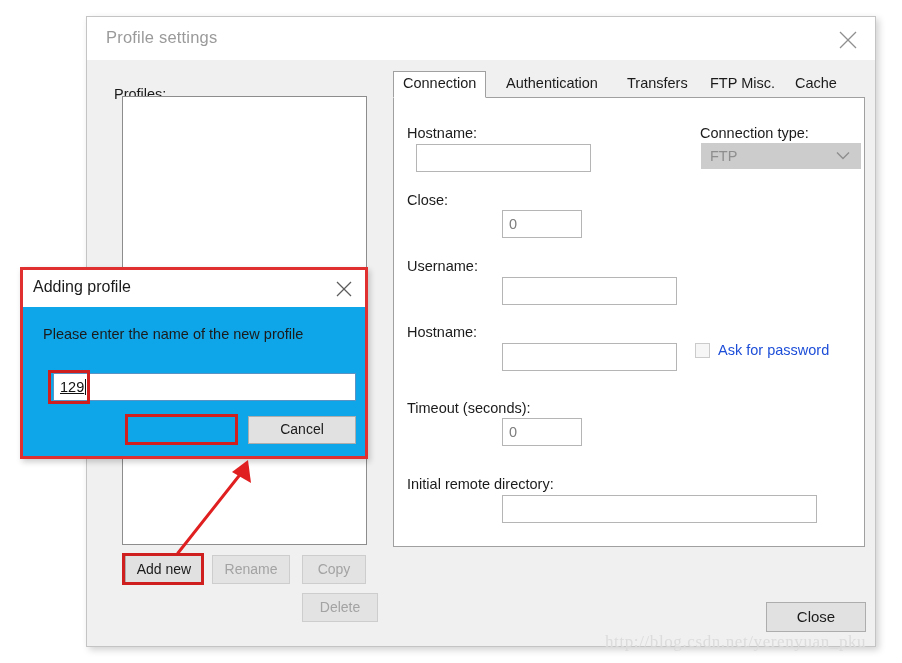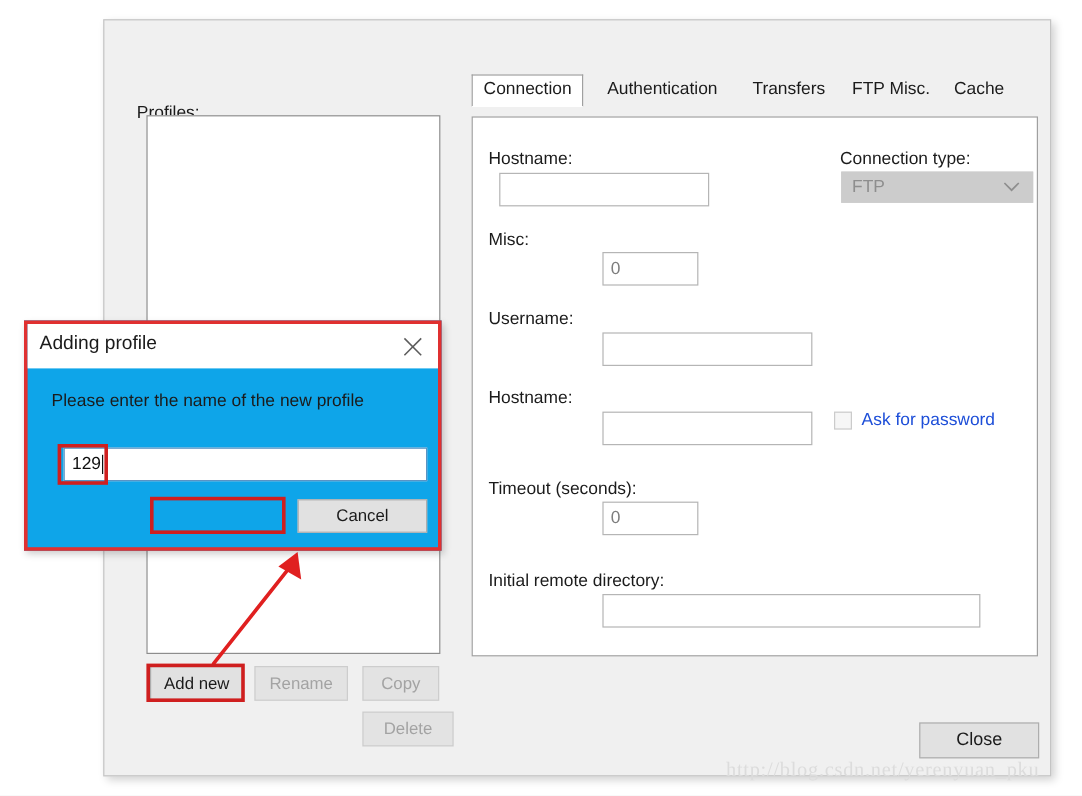--- a/index.html
+++ b/index.html
@@ -98,21 +98,21 @@
   }
   #btn-add-new { left: 38px;  top: 538px; width: 78px; height: 29px; }
   #btn-rename  { left: 125px; top: 538px; width: 78px; height: 29px; }
   #btn-copy    { left: 215px; top: 538px; width: 64px; height: 29px; }
   #btn-delete  { left: 215px; top: 576px; width: 76px; height: 29px; }
 
   
   #tabstrip {
     position: absolute;
     left: 306px;
-    top: 45px;
+    top: 54px;
     width: 472px;
     height: 27px;
   }
   .tab {
     position: absolute;
     top: 0;
     height: 27px;
     box-sizing: border-box;
     font-size: 14.5px;
     color: #1b1b1b;
@@ -272,20 +272,21 @@
     width: 303px;
     height: 28px;
     background: #ffffff;
     border: 1px solid #5a93c4;
     box-sizing: border-box;
     font-size: 14.5px;
     color: #101010;
     padding: 0 6px;
     display: flex;
     align-items: center;
+    text-decoration: underline;
   }
   #dlg-name-input-caret {
     display: inline-block;
     width: 1px;
     height: 16px;
     background: #101010;
     margin-left: 1px;
   }
   #dlg-btn-ok     { left: 106px; top: 146px; width: 110px; height: 28px; }
   #dlg-btn-cancel { left: 225px; top: 146px; width: 108px; height: 28px; }
@@ -323,20 +324,29 @@
     letter-spacing: 0.6px;
     white-space: nowrap;
     z-index: 70;
   }
 </style>
 </head>
 <body>
 
 <div id="profile-window">
 
+  <div id="window-titlebar">
+    <div id="window-title">Profile settings</div>
+    <div id="window-close-icon">
+      <svg width="22" height="22" viewBox="0 0 22 22">
+        <line x1="3" y1="3" x2="19" y2="19" stroke="currentColor" stroke-width="1.3"></line>
+        <line x1="19" y1="3" x2="3" y2="19" stroke="currentColor" stroke-width="1.3"></line>
+      </svg>
+    </div>
+  </div>
 
   <div id="profiles-label">Profiles:</div>
   <div id="profiles-listbox"></div>
 
   <div class="win-btn" id="btn-add-new">Add new</div>
   <div class="win-btn disabled" id="btn-rename">Rename</div>
   <div class="win-btn disabled" id="btn-copy">Copy</div>
   <div class="win-btn disabled" id="btn-delete">Delete</div>
 
   <div id="tabstrip">
@@ -355,21 +365,21 @@
   <div class="fld-label" id="lbl-conn-type">Connection type:</div>
   <div id="sel-conn-type">
     <span>FTP</span>
     <span id="conn-type-chevron">
       <svg width="14" height="9" viewBox="0 0 14 9">
         <polyline points="1,1 7,7 13,1" fill="none" stroke="currentColor" stroke-width="1.4"></polyline>
       </svg>
     </span>
   </div>
 
-  <div class="fld-label" id="lbl-port">Misc:</div>
+  <div class="fld-label" id="lbl-port">Close:</div>
   <div class="txtbox placeholderish" id="inp-port">0</div>
 
   <div class="fld-label" id="lbl-username">Username:</div>
   <div class="txtbox" id="inp-username"></div>
 
   <div class="fld-label" id="lbl-password">Hostname:</div>
   <div class="txtbox" id="inp-password"></div>
 
   <div id="chk-ask-password-wrap">
     <span id="chk-ask-password-box"></span>

